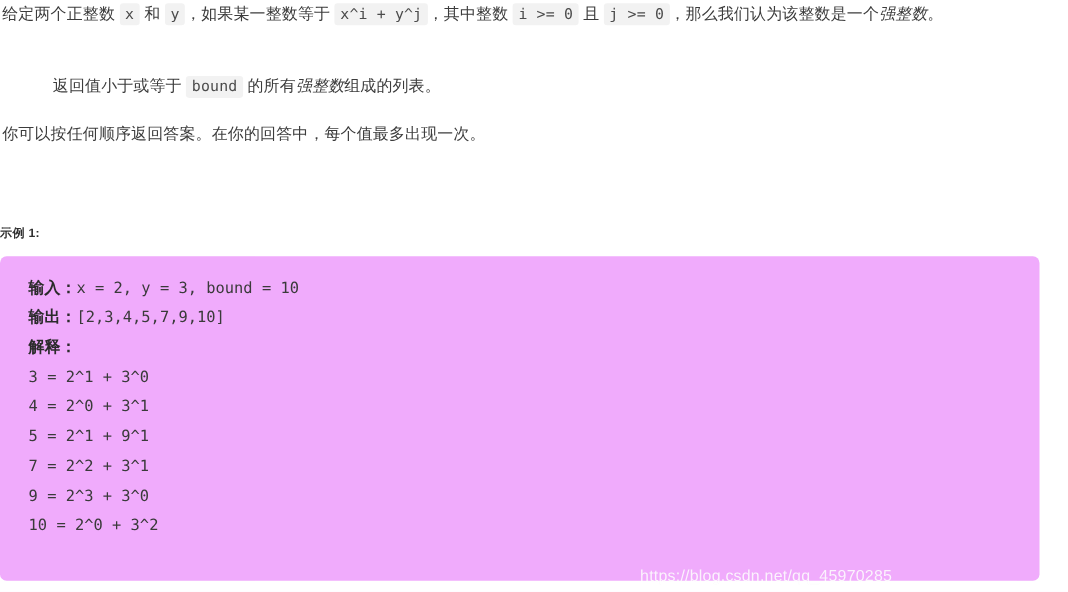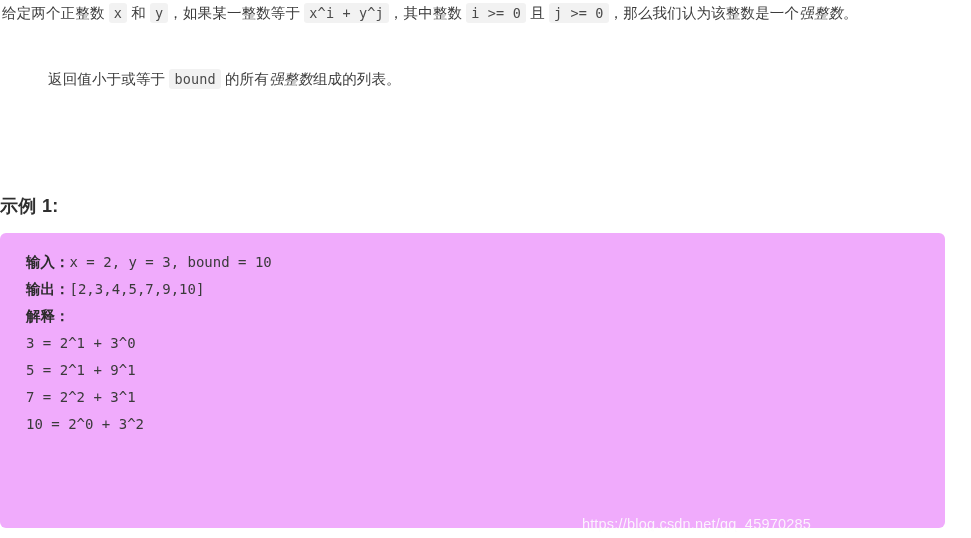--- a/index.html
+++ b/index.html
@@ -63,22 +63,22 @@
   }
   .em-term {
     font-style: italic;
     color: #3c3c3c;
   }
 
   
   #example-heading {
     position: absolute;
     left: 0px;
-    top: 176px;
-    font-size: 18px;
+    top: 193px;
+    font-size: 11px;
     font-weight: bold;
     color: #2f2f2f;
     letter-spacing: 0.3px;
   }
 
   
   #example-code-block {
     position: absolute;
     left: 0px;
     top: 233px;
@@ -120,33 +120,36 @@
 </style>
 </head>
 <body>
 
 <div class="page">
 
   <p class="para" id="para-definition"><span>给定两个正整数 </span><code class="code-chip">x</code><span> 和 </span><code class="code-chip">y</code><span>，如果某一整数等于 </span><code class="code-chip">x^i + y^j</code><span>，其中整数 </span><code class="code-chip">i &gt;= 0</code><span> 且 </span><code class="code-chip">j &gt;= 0</code><span>，那么我们认为该整数是一个</span><em class="em-term">强整数</em><span>。</span></p>
 
   <p class="para" id="para-return"><span>返回值小于或等于 </span><code class="code-chip">bound</code><span> 的所有</span><em class="em-term">强整数</em><span>组成的列表。</span></p>
 
+  <p class="para" id="para-order">你可以按任何顺序返回答案。在你的回答中，每个值最多出现一次。</p>
 
   <h3 id="example-heading">示例 1:</h3>
 
   <div id="example-code-block">
 
     <div class="code-line"><span class="code-label">输入：</span><span>x = 2, y = 3, bound = 10</span></div>
 
     <div class="code-line"><span class="code-label">输出：</span><span>[2,3,4,5,7,9,10]</span></div>
 
     <div class="code-line"><span class="code-label">解释：</span></div>
 
     <div class="code-line">3 = 2^1 + 3^0</div>
+    <div class="code-line">4 = 2^0 + 3^1</div>
     <div class="code-line">5 = 2^1 + 9^1</div>
     <div class="code-line">7 = 2^2 + 3^1</div>
+    <div class="code-line">9 = 2^3 + 3^0</div>
     <div class="code-line">10 = 2^0 + 3^2</div>
 
   </div>
 
   <div id="watermark">https://blog.csdn.net/qq_45970285</div>
 
 </div>
 
 </body></html>

